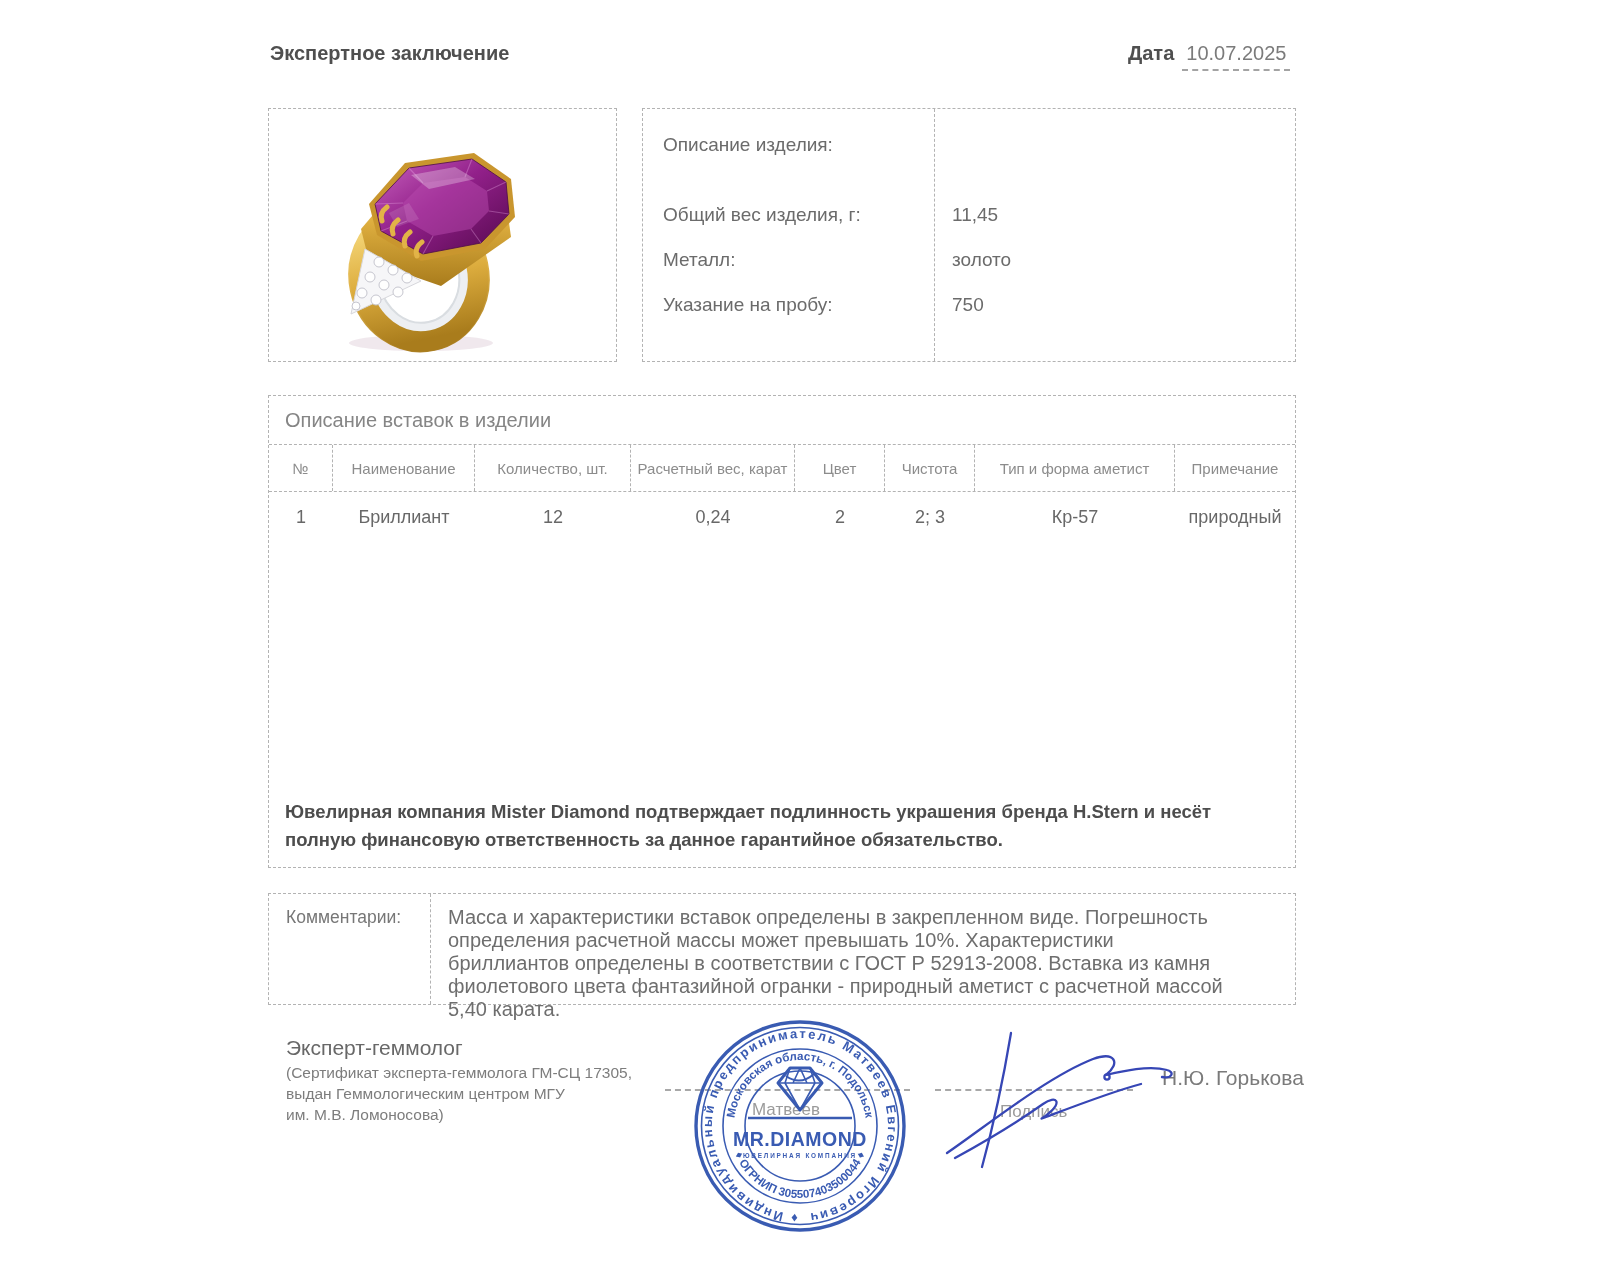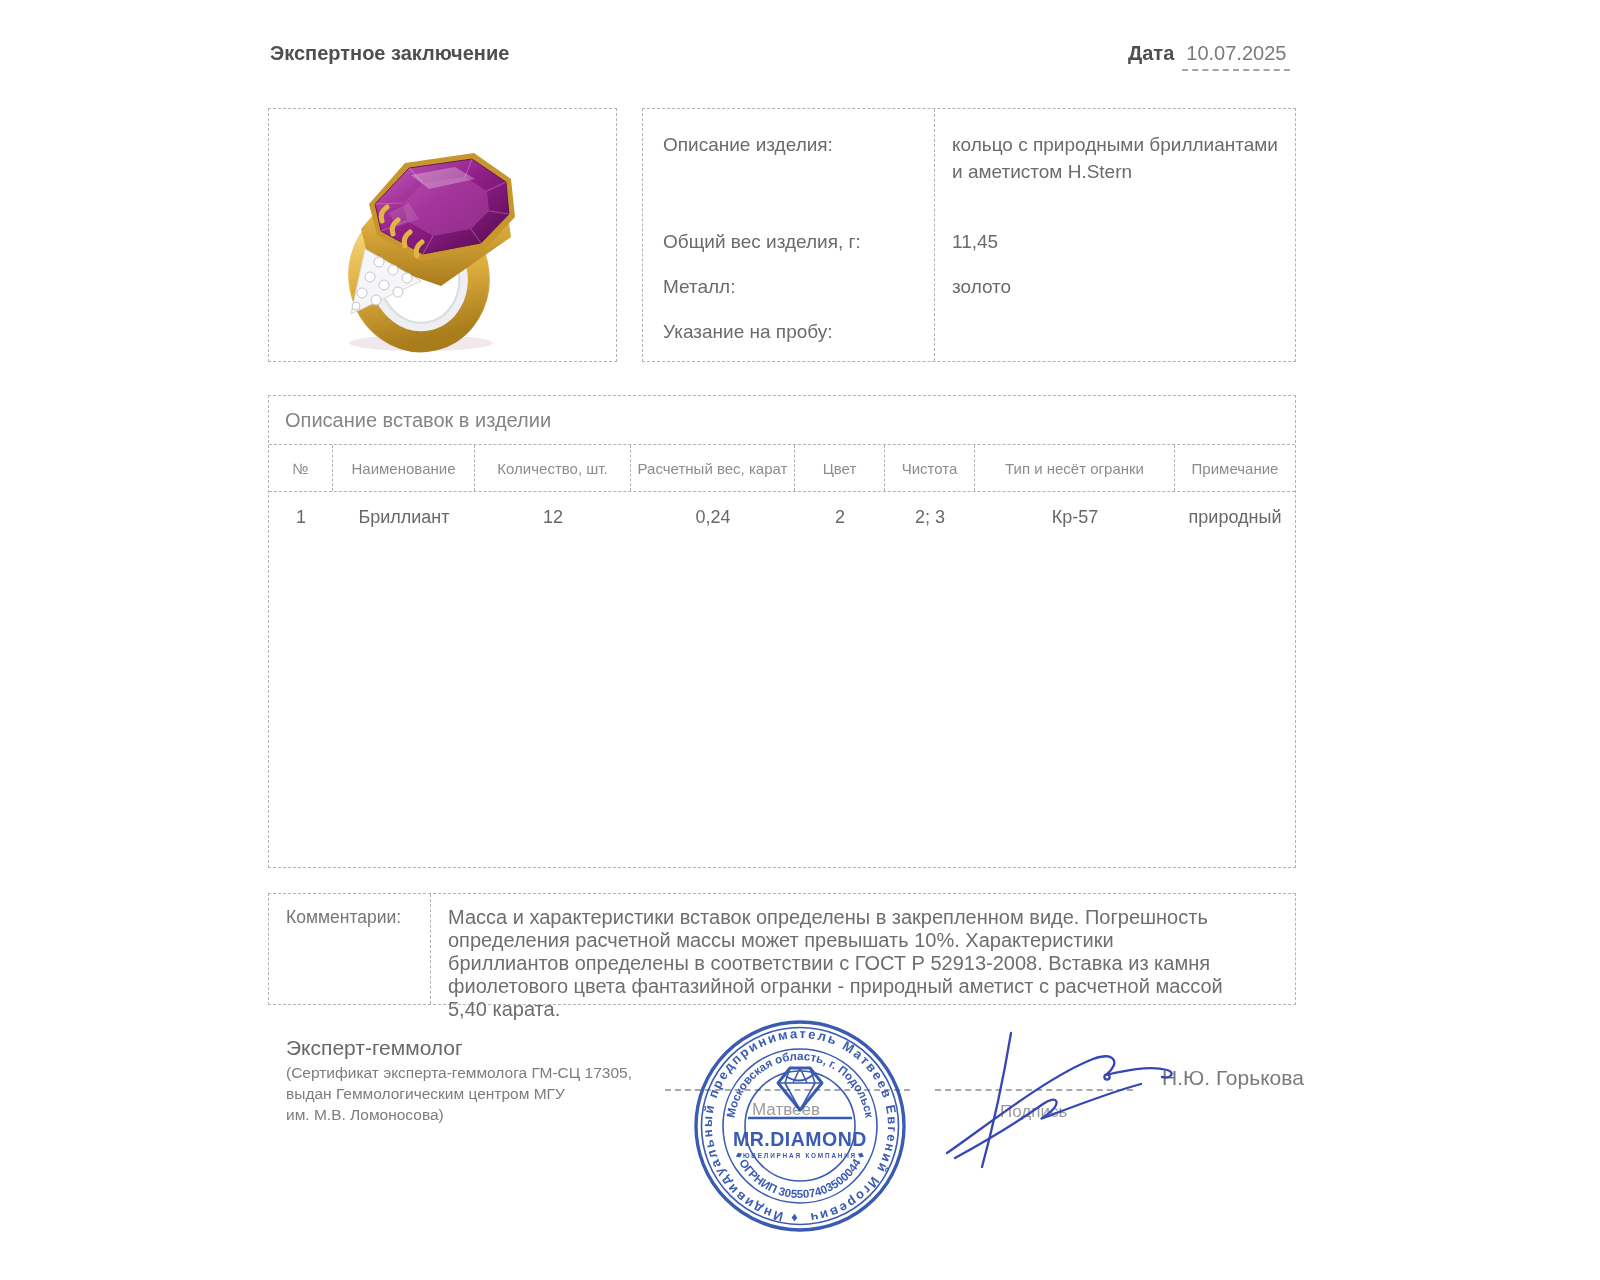--- a/index.html
+++ b/index.html
@@ -124,57 +124,58 @@
             <circle cx="87" cy="197" r="4"></circle>
         </g>
       </g>
     </svg>
   </div>
 
   <div class="dbox" id="details-box">
     <div id="details-divider"></div>
     <div class="drow" id="drow-0">
       <div class="dlabel">Описание изделия:</div>
-      <div class="dvalue">кольцо с природными бриллиантами и аметистом H.Stern</div>
     </div>
     <div class="drow" id="drow-1">
       <div class="dlabel">Общий вес изделия, г:</div>
       <div class="dvalue">11,45</div>
     </div>
     <div class="drow" id="drow-2">
       <div class="dlabel">Металл:</div>
       <div class="dvalue">золото</div>
     </div>
     <div class="drow" id="drow-3">
       <div class="dlabel">Указание на пробу:</div>
+      <div class="dvalue">750</div>
     </div>
   </div>
 
   <div class="dbox" id="inserts-box">
     <div id="inserts-title">Описание вставок в изделии</div>
     <div class="trow" id="thead">
       <div class="cell c0">№</div>
       <div class="cell c1">Наименование</div>
       <div class="cell c2">Количество, шт.</div>
       <div class="cell c3">Расчетный вес, карат</div>
       <div class="cell c4">Цвет</div>
       <div class="cell c5">Чистота</div>
-      <div class="cell c6">Тип и несёт огранки</div>
+      <div class="cell c6">Тип и форма аметист</div>
       <div class="cell c7">Примечание</div>
     </div>
     <div class="trow" id="tbody">
       <div class="cell c0">1</div>
       <div class="cell c1">Бриллиант</div>
       <div class="cell c2">12</div>
       <div class="cell c3">0,24</div>
       <div class="cell c4">2</div>
       <div class="cell c5">2; 3</div>
       <div class="cell c6">Кр-57</div>
       <div class="cell c7">природный</div>
     </div>
+    <div id="statement">Ювелирная компания Mister Diamond подтверждает подлинность украшения бренда H.Stern и несёт полную финансовую ответственность за данное гарантийное обязательство.</div>
   </div>
 
   <div class="dbox" id="comments-box">
     <div id="comments-label">Комментарии:</div>
     <div id="comments-text">Масса и характеристики вставок определены в закрепленном виде. Погрешность определения расчетной массы может превышать 10%. Характеристики бриллиантов определены в соответствии с ГОСТ Р 52913-2008. Вставка из камня фиолетового цвета фантазийной огранки - природный аметист с расчетной массой 5,40 карата.</div>
   </div>
 
   <div id="expert-title">Эксперт-геммолог</div>
   <div id="expert-cert">
     <div>(Сертификат эксперта-геммолога ГМ-СЦ 17305,</div>

